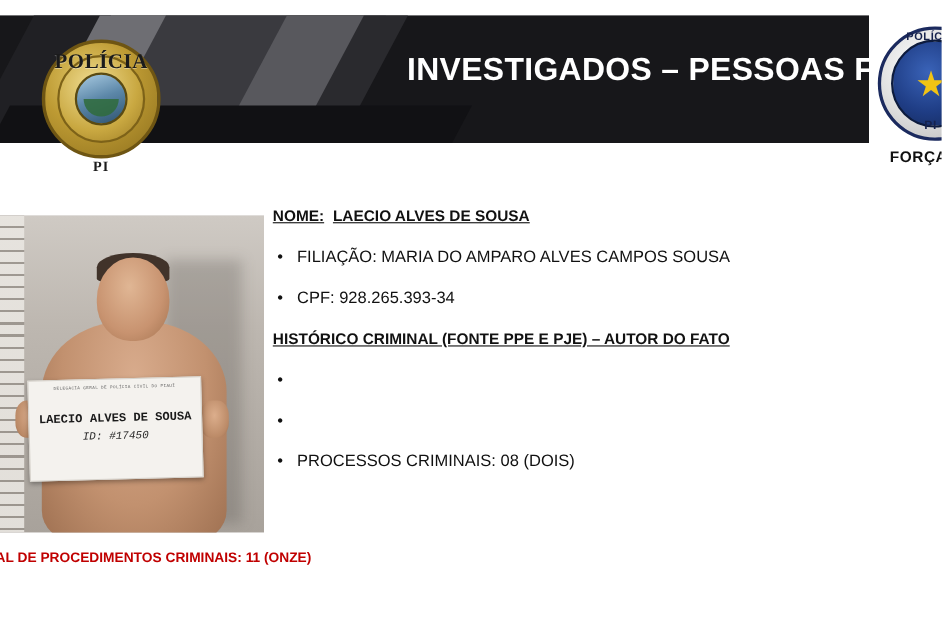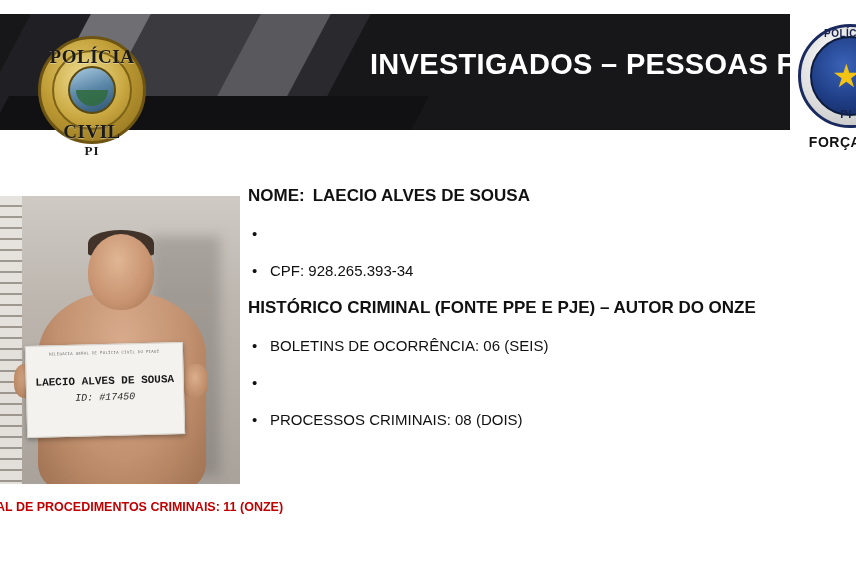--- a/index.html
+++ b/index.html
@@ -377,21 +377,22 @@
     font-size: 15px;
     line-height: 20px;
     color: #111111;
     white-space: nowrap;
   }
   .txt.bold {
     font-weight: bold;
   }
   .heading .txt {
     font-weight: bold;
-    font-size: 17px;
+    font-size: 14px;
+    text-decoration: underline;
   }
 
   
   .footer {
     position: absolute;
     left: -4px;
     top: 500px;
     width: 520px;
   }
   .footer .ftxt {
@@ -413,21 +414,20 @@
   <div class="band-diag3"></div>
   <div class="band-lowerblack"></div>
   <div class="header-title">INVESTIGADOS – PESSOAS FÍSICAS</div>
 </div>
 
 <div class="badge-pc">
   <div class="pc-shield"></div>
   <div class="pc-inner"></div>
   <div class="pc-center"></div>
   <div class="pc-text-top">POLÍCIA</div>
-  <div class="pc-text-bot">CIVIL</div>
   <div class="pc-text-pi">PI</div>
 </div>
 
 <div class="badge-force">
   <div class="bf-ring"></div>
   <div class="bf-disc"></div>
   <div class="bf-star">★</div>
   <div class="bf-top">POLÍCIA</div>
   <div class="bf-bot">PI</div>
   <div class="bf-label">FORÇA</div>
@@ -451,34 +451,34 @@
 
 <div class="content">
 
   <div class="line heading">
     <div class="txt bold">NOME:</div>
     <div class="txt bold" style="padding-left:8px;">LAECIO ALVES DE SOUSA</div>
   </div>
 
   <div class="line">
     <div class="bullet">•</div>
+    <div class="txt">FILIAÇÃO: MARIA DO AMPARO ALVES CAMPOS SOUSA</div>
   </div>
 
   <div class="line">
     <div class="bullet">•</div>
     <div class="txt">CPF: 928.265.393-34</div>
   </div>
 
   <div class="line heading">
-    <div class="txt bold">HISTÓRICO CRIMINAL (FONTE PPE E PJE) – AUTOR DO ONZE</div>
+    <div class="txt bold">HISTÓRICO CRIMINAL (FONTE PPE E PJE) – AUTOR DO FATO</div>
   </div>
 
   <div class="line">
     <div class="bullet">•</div>
-    <div class="txt">BOLETINS DE OCORRÊNCIA: 06 (SEIS)</div>
   </div>
 
   <div class="line">
     <div class="bullet">•</div>
   </div>
 
   <div class="line">
     <div class="bullet">•</div>
     <div class="txt">PROCESSOS CRIMINAIS: 08 (DOIS)</div>
   </div>

